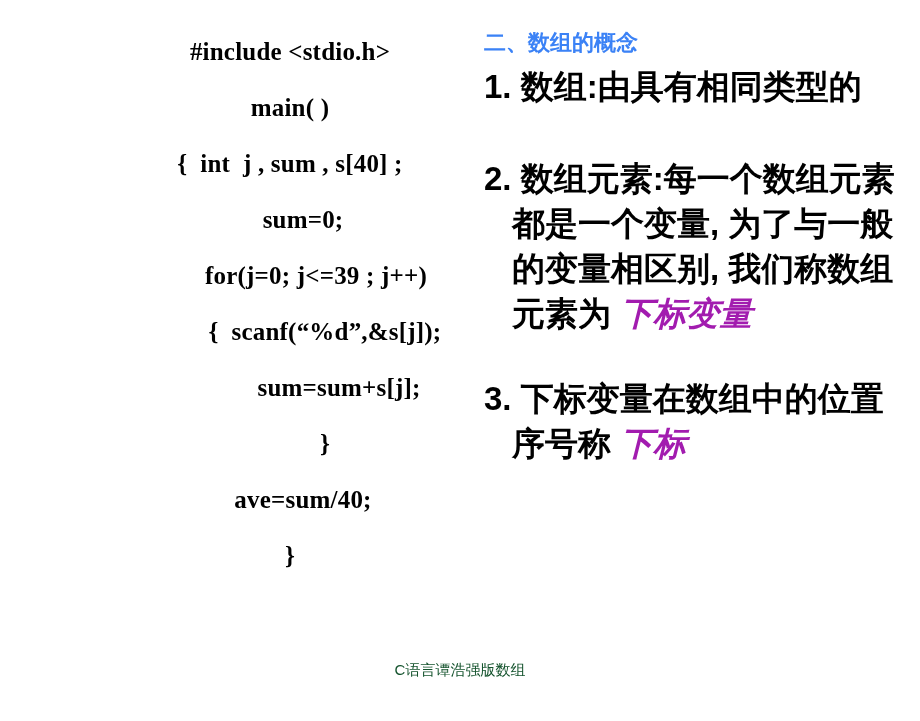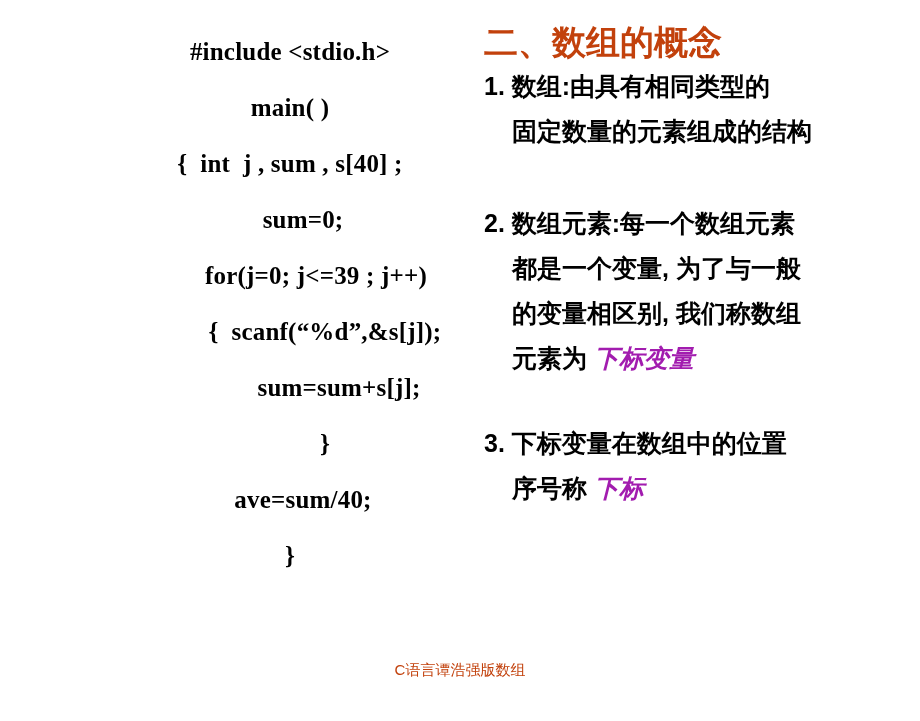--- a/index.html
+++ b/index.html
@@ -52,33 +52,33 @@
   
   #notes-column {
     position: absolute;
     left: 484px;
     top: 22px;
     width: 430px;
   }
   .notes-heading {
     font-family: "Liberation Serif", "DejaVu Serif", serif;
     font-weight: bold;
-    font-size: 34px;
+    font-size: 22px;
     line-height: 42px;
     height: 42px;
     white-space: pre;
-    color: #c2410c;
+    color: #3b82f6;
   }
   .note-item {
     margin: 0;
   }
   .note-line {
     font-family: "Liberation Sans", "DejaVu Sans", sans-serif;
     font-weight: bold;
-    font-size: 25px;
+    font-size: 33px;
     line-height: 45px;
     height: 45px;
     white-space: pre;
     color: #000000;
   }
   .note-line.hang { padding-left: 28px; }
   .gap-block { height: 47px; }
   .gap-block-small { height: 40px; }
 
   .hl {
@@ -94,21 +94,21 @@
     left: 0;
     top: 660px;
     width: 920px;
     text-align: center;
   }
   #footer .footer-text {
     display: inline-block;
     font-family: "Liberation Sans", "DejaVu Sans", sans-serif;
     font-size: 15px;
     line-height: 20px;
-    color: #c2410c;
+    color: #14532d;
     white-space: pre;
   }
 </style>
 </head>
 <body>
 
 <div id="slide">
 
   <div id="code-column">
 
@@ -135,21 +135,20 @@
     <div class="code-line ind-0">}</div>
 
   </div>
 
   <div id="notes-column">
 
     <div class="notes-heading">二、数组的概念</div>
 
     <div class="note-item">
       <div class="note-line"><span>1. </span><span>数组:由具有相同类型的</span></div>
-      <div class="note-line hang"><span></span><span>固定数量的元素组成的结构</span></div>
     </div>
 
     <div class="gap-block"></div>
 
     <div class="note-item">
       <div class="note-line"><span>2. </span><span>数组元素:每一个数组元素</span></div>
       <div class="note-line hang"><span>都是一个变量, 为了与一般</span></div>
       <div class="note-line hang"><span>的变量相区别, 我们称数组</span></div>
       <div class="note-line hang"><span>元素为 </span><span class="hl">下标变量</span></div>
     </div>

